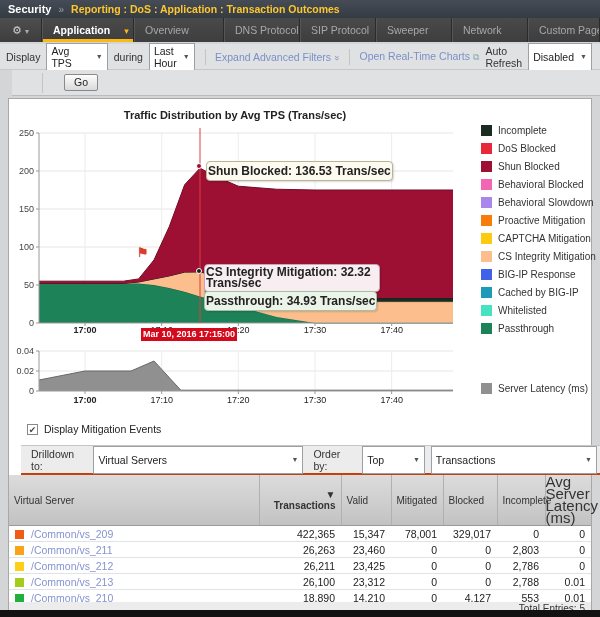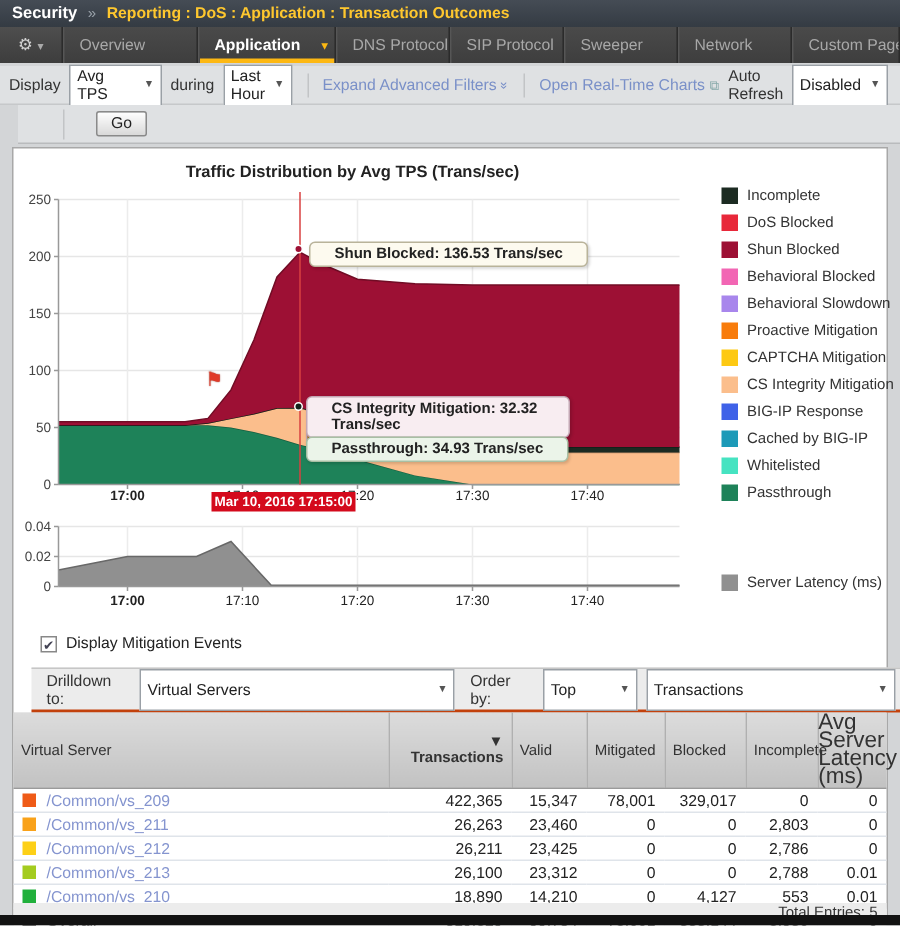--- a/index.html
+++ b/index.html
@@ -56,22 +56,22 @@
     font-size:11px; font-weight:bold; color:#222; }
   #main-chart { position:absolute; left:0; top:26px; }
   #latency-chart { position:absolute; left:0; top:246px; }
   
   .legend { position:absolute; left:472px; top:22px; width:110px; }
   .lg-item { display:flex; align-items:center; height:18px; }
   .lg-sq { width:11px; height:11px; margin-right:6px; flex:0 0 11px; }
   .lg-lb { font-size:10px; color:#333; white-space:nowrap; }
   .legend2 { position:absolute; left:472px; top:280px; }
   
-  .tt { position:absolute; border:1px solid #b0a8a0; border-radius:4px; padding:2px 16px;
-    font-size:10px; font-weight:bold; color:#222; white-space:nowrap;
+  .tt { position:absolute; border:1px solid #b0a8a0; border-radius:4px; padding:2px 1px;
+    font-size:12px; font-weight:bold; color:#222; white-space:nowrap;
     box-shadow:1px 1px 2px rgba(0,0,0,.15); }
   .tt-shun { left:197px; top:62px;  background:#fdfaef; border-color:#b9b39a; }
   .tt-inc  { left:195px; top:148px; background:#a16207; border-color:#c3a7b4;margin-top:37px; }
   .tt-cs   { left:195px; top:165px; background:#f8edf1; border-color:#c3a7b4;
              width:176px; white-space:normal; line-height:11px; }
   .tt-pass { left:195px; top:192px; background:#ebf4e9; border-color:#a8bfa4; }
   .dot { position:absolute; width:6px; height:6px; border-radius:50%; border:1px solid #fff; }
   .dot-shun { left:187px; top:64px; background:#9d1034; }
   .dot-cs { left:187px; top:169px; background:#13211a; }
   .flag { position:absolute; left:128px; top:146px; font-size:13px; color:#e03a28;
@@ -117,25 +117,25 @@
   <span class="app">Security</span>
   <span class="sep">»</span>
   <span class="path">Reporting : DoS : Application : Transaction Outcomes</span>
 </div>
 
 <div class="tabbar">
   <div class="gearbox">
     <span>⚙</span>
     <span class="mini">▾</span>
   </div>
+  <div class="tab active" style="width:92px">
+    <span>Application</span><span class="caret">▾</span>
+  </div>
   <div class="tab" style="width:90px">
     <span>Overview</span>
-  </div>
-  <div class="tab active" style="width:92px">
-    <span>Application</span><span class="caret">▾</span>
   </div>
   <div class="tab" style="width:76px">
     <span>DNS Protocol</span>
   </div>
   <div class="tab" style="width:76px">
     <span>SIP Protocol</span>
   </div>
   <div class="tab" style="width:76px">
     <span>Sweeper</span>
   </div>

